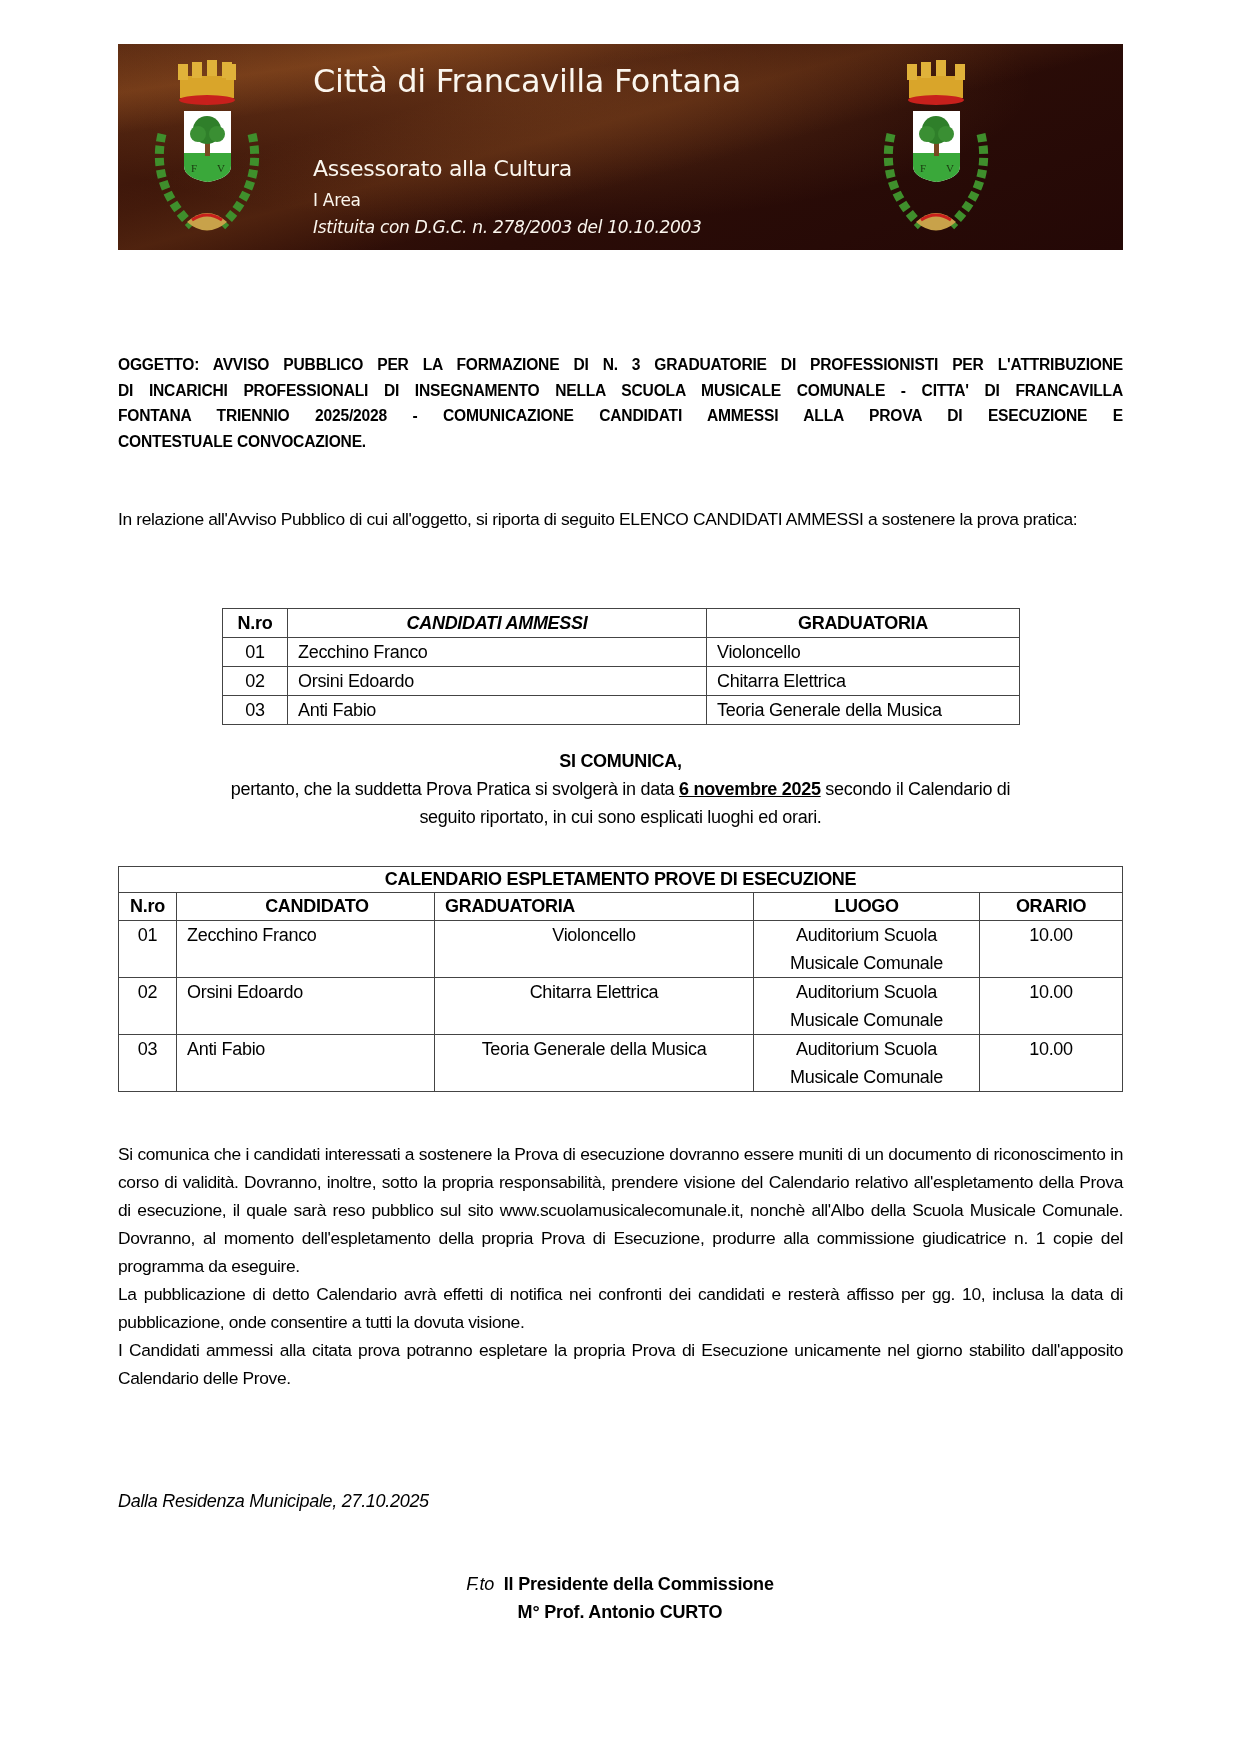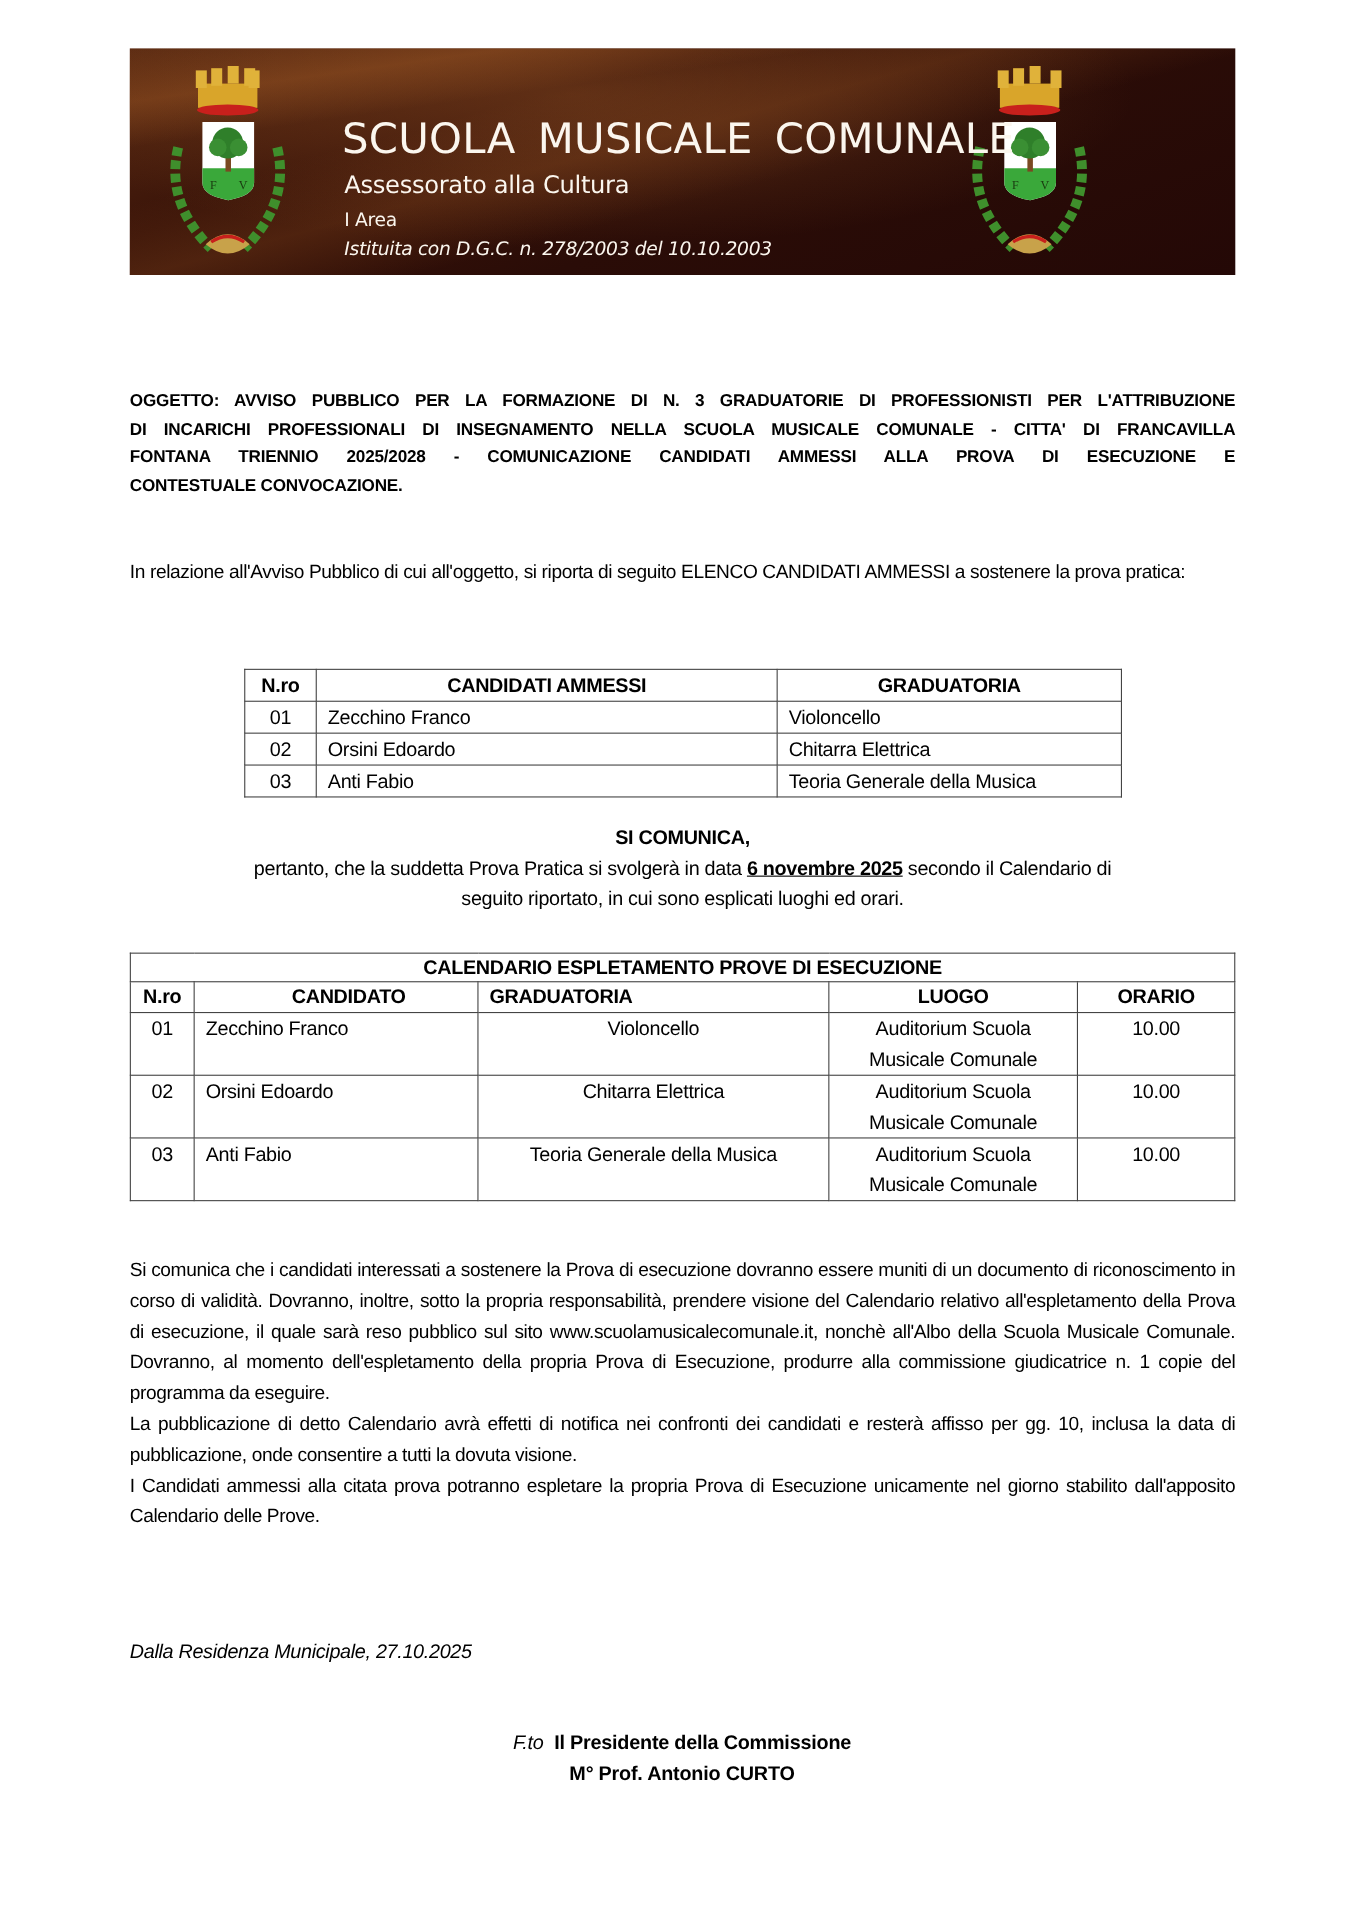--- a/index.html
+++ b/index.html
@@ -34,21 +34,21 @@
   .intro { top:505px; }
 
   table { border-collapse:collapse; position:absolute; font-size:18px; letter-spacing:-0.3px; }
   td, th { border:1.3px solid #444; padding:0 10px; vertical-align:top; }
   th { font-weight:bold; }
 
   .t1 { left:222px; top:608px; width:798px; }
   .t1 td, .t1 th { height:28px; line-height:28px; }
   .t1 .c-no { width:52px; text-align:center; padding:0 6px; }
   .t1 .c-name { width:398px; text-align:left; }
-  .t1 th.c-name { text-align:center; }
+  .t1 th.c-name { text-align:center;font-style:italic; }
   .t1 .c-grad { text-align:left; }
   .t1 th.c-grad { text-align:center; }
 
   .comunica { position:absolute; left:118px; width:1005px; text-align:center; font-size:18px; letter-spacing:-0.3px; }
   .comunica .title { font-weight:bold; }
   .comunica .date { font-weight:bold; text-decoration:underline;margin-top:28px; }
 
   .t2 { left:118px; top:866px; width:1005px; }
   .t2 td, .t2 th { line-height:28px; }
   .t2 .title-row th { height:25px; line-height:25px; text-align:center; }
@@ -119,21 +119,21 @@
       <circle cx="85" cy="80" r="8" fill="#3a8f33"></circle>
       <text x="59" y="118" font-size="11" font-family="Liberation Serif, serif" fill="#1a3a10">F</text>
       <text x="85" y="118" font-size="11" font-family="Liberation Serif, serif" fill="#1a3a10">V</text>
       <path d="M30 80 Q18 130 60 172" stroke="#3f8f2c" stroke-width="9" fill="none" stroke-dasharray="8 4"></path>
       <path d="M120 80 Q132 130 90 172" stroke="#3f8f2c" stroke-width="9" fill="none" stroke-dasharray="8 4"></path>
       <path d="M55 168 Q75 150 95 168 Q75 185 55 168 Z" fill="#c8a24a"></path>
       <path d="M60 166 Q75 156 90 166" stroke="#c8201c" stroke-width="3" fill="none"></path>
     </svg>
   </div>
 
-  <div class="btext b2">SCUOLA  MUSICALE  COMUNALE</div>
+  <div class="btext b1">Città di Francavilla Fontana</div>
   <div class="btext b3">Assessorato alla Cultura</div>
   <div class="btext b4">I Area</div>
   <div class="btext b5">Istituita con D.G.C. n. 278/2003 del 10.10.2003</div>
 </div>
 
 <div class="oggetto">
   <div class="justify-last">OGGETTO: AVVISO PUBBLICO PER LA FORMAZIONE DI N. 3 GRADUATORIE DI PROFESSIONISTI PER L'ATTRIBUZIONE</div>
   <div class="justify-last">DI INCARICHI PROFESSIONALI DI INSEGNAMENTO NELLA SCUOLA MUSICALE COMUNALE - CITTA' DI FRANCAVILLA</div>
   <div class="justify-last">FONTANA TRIENNIO 2025/2028 - COMUNICAZIONE CANDIDATI AMMESSI ALLA PROVA DI ESECUZIONE E</div>
   <div>CONTESTUALE CONVOCAZIONE.</div>

